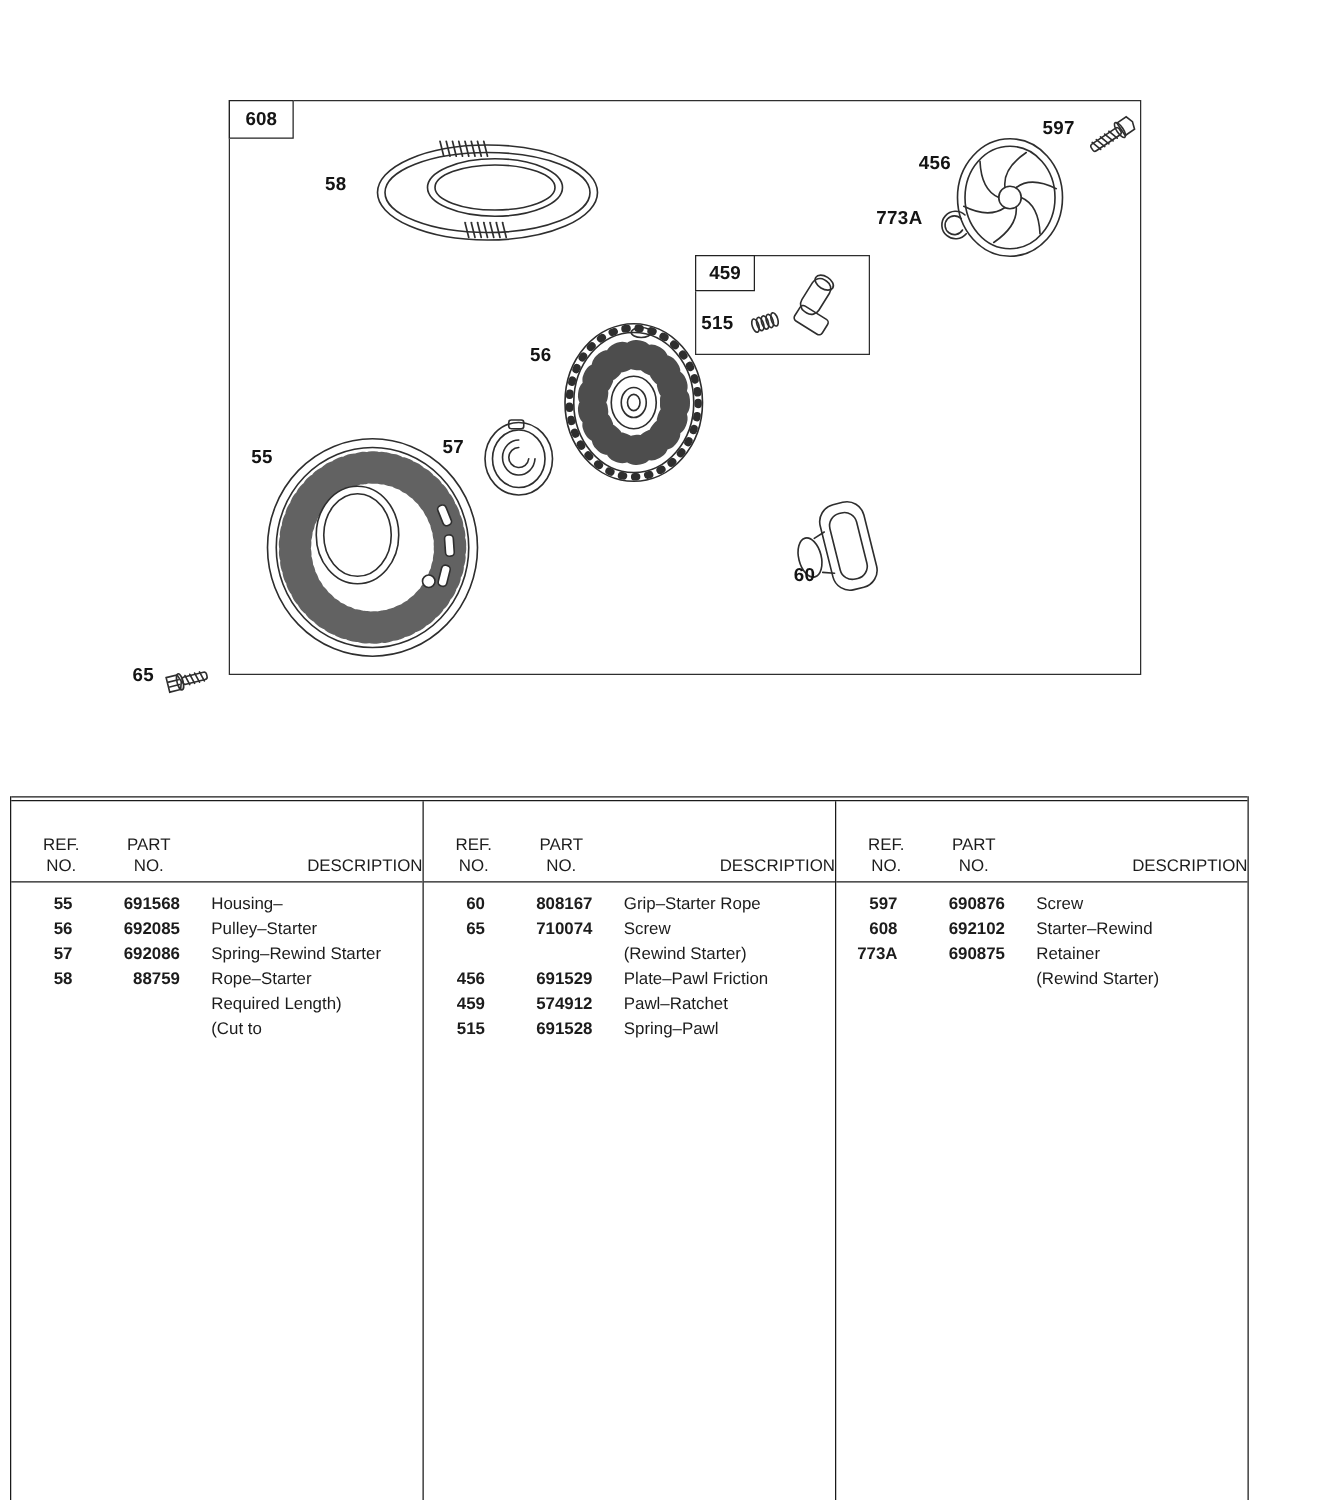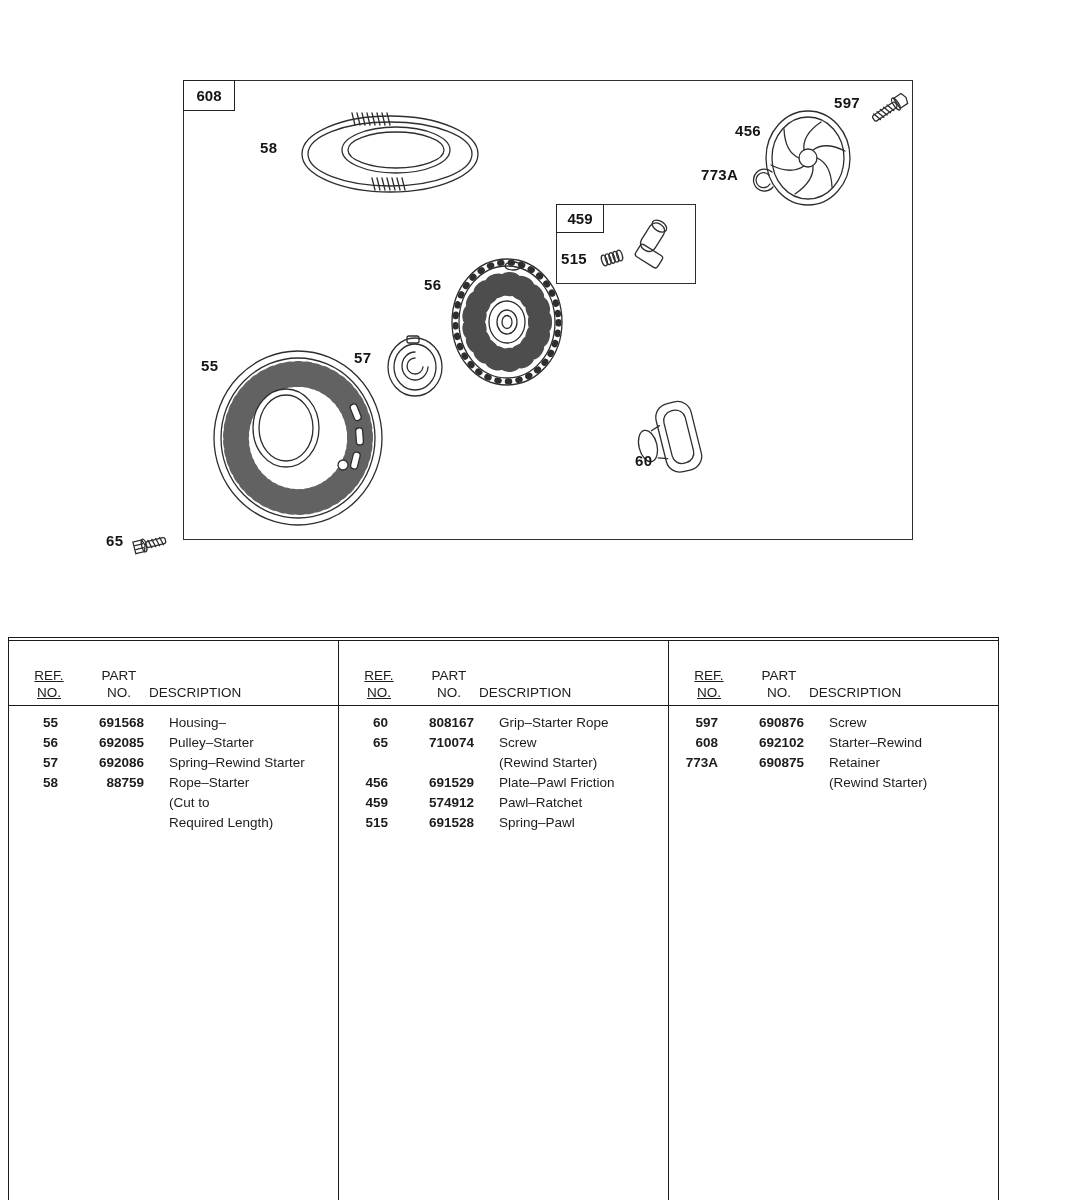--- a/index.html
+++ b/index.html
@@ -44,23 +44,23 @@
   .tbl-topline { height: 4px; border-top: 1.7px solid #1a1a1a; border-bottom: 1.3px solid #1a1a1a; }
   .tbl-cols { display: flex; height: calc(100% - 4px); }
   .tcol { flex: 1 1 0; min-width: 0; }
   .tcol + .tcol { border-left: 1.2px solid #1a1a1a; }
 
   .phead {
     display: flex; align-items: flex-end;
     padding: 7px 0 4px 0; border-bottom: 1.3px solid #1a1a1a;
     line-height: 17px;
   }
-  .h-ref  { width: 80px; text-align: center; text-decoration: underline; }
+  .h-ref  { width: 80px; text-align: center; }
   .h-part { width: 60px; text-align: center; }
-  .h-desc { flex: 1; text-align: left; padding-bottom: 0; margin-top: 36px; }
+  .h-desc { flex: 1; text-align: right; padding-bottom: 0; margin-top: 36px; }
   .hline { display: block; }
 
   .rows { padding-top: 7px; }
   .prow { display: flex; line-height: 20px; }
   .c-ref  { width: 49px; text-align: right; font-weight: bold; }
   .c-part { width: 86px; text-align: right; font-weight: bold; }
   .c-desc { flex: 1; margin-left: 25px; text-align: left; }
 </style>
 </head>
 <body>
@@ -238,26 +238,26 @@
               <span class="c-desc">Spring–Rewind Starter</span>
             </div>
           <div class="prow">
               <span class="c-ref">58</span>
               <span class="c-part">88759</span>
               <span class="c-desc">Rope–Starter</span>
             </div>
           <div class="prow">
               <span class="c-ref"></span>
               <span class="c-part"></span>
-              <span class="c-desc">(Cut to</span>
+              <span class="c-desc">Required Length)</span>
             </div>
           <div class="prow">
               <span class="c-ref"></span>
               <span class="c-part"></span>
-              <span class="c-desc">Required Length)</span>
+              <span class="c-desc">(Cut to</span>
             </div>
         </div>
       </section>
 
       <section class="tcol">
         <header class="phead">
           <span class="h-ref">
             <span class="hline">REF.</span>
             <span class="hline">NO.</span>
           </span>

